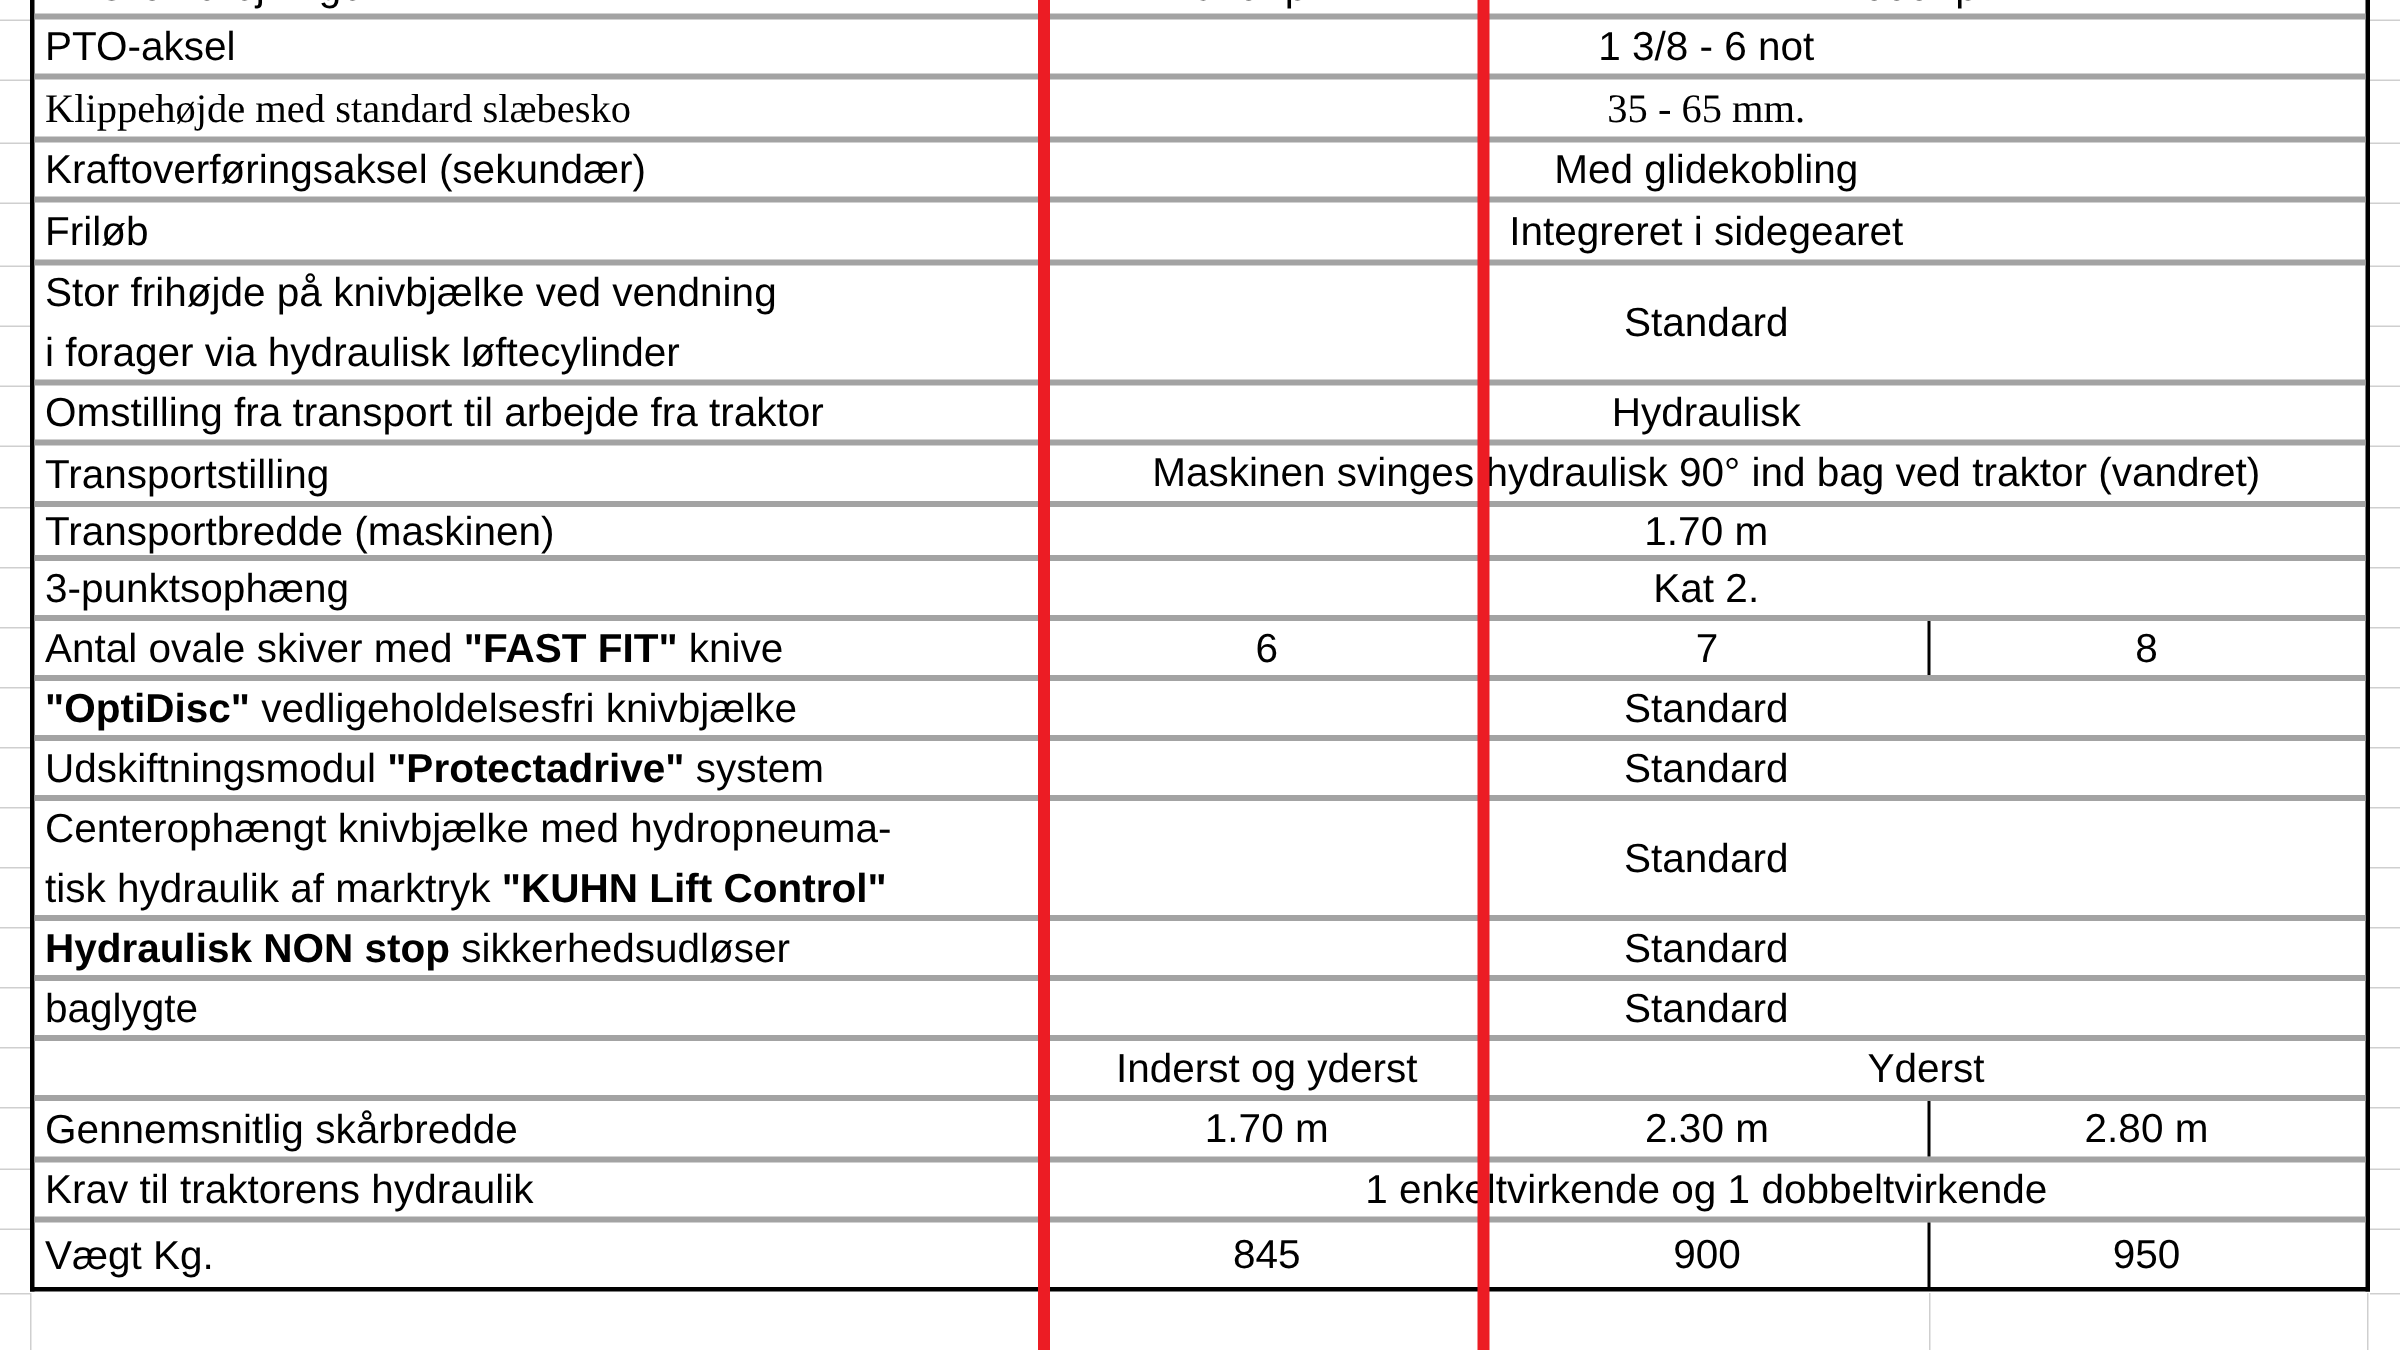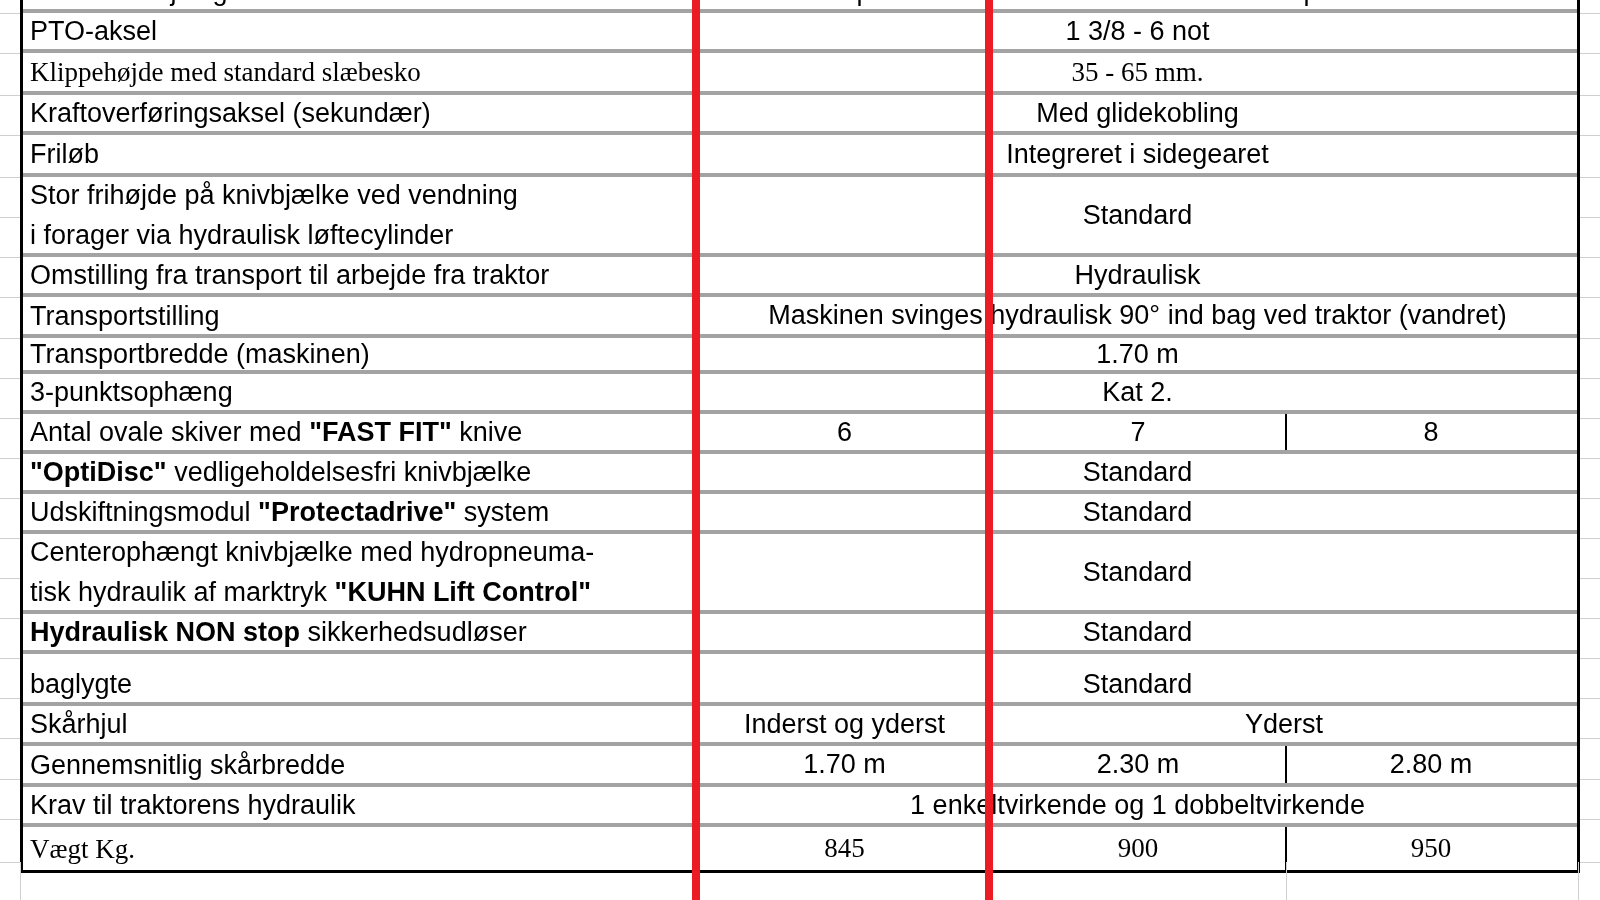--- a/index.html
+++ b/index.html
@@ -127,49 +127,46 @@
           <div class="lab-line"><span>tisk hydraulik af marktryk </span><b>"KUHN Lift Control"</b></div>
         </div>
         <div class="cell val-cell" style="left: 675px; width: 879px;">Standard</div>
       </div>
       <div class="row" style="height: 40px;">
         <div class="cell label-cell">
           <div class="lab-line"><b>Hydraulisk NON stop</b><span> sikkerhedsudløser</span></div>
         </div>
         <div class="cell val-cell" style="left: 675px; width: 879px;">Standard</div>
       </div>
-      <div class="row" style="height: 40px; margin-top: 12px;">
+      <div class="row" style="height: 40px;">
         <div class="cell label-cell">
           <div class="lab-line"><span>baglygte</span></div>
         </div>
         <div class="cell val-cell" style="left: 675px; width: 879px;">Standard</div>
       </div>
       <div class="row" style="height: 40px;">
-        <div class="cell label-cell">
-          <div class="lab-line"><span>Skårhjul</span></div>
-        </div>
         <div class="cell val-cell" style="left: 675px; width: 293px;">Inderst og yderst</div>
         <div class="cell val-cell" style="left: 968px; width: 586px;">Yderst</div>
       </div>
       <div class="row" style="height: 41px;">
         <div class="cell label-cell">
           <div class="lab-line"><span>Gennemsnitlig skårbredde</span></div>
         </div>
         <div class="cell val-cell" style="left: 675px; width: 293px;">1.70 m</div>
         <div class="cell val-cell" style="left: 968px; width: 294px;">2.30 m</div>
         <div class="cell val-cell" style="left: 1262px; width: 292px;">2.80 m</div>
         <div class="cd-divider"></div>
       </div>
       <div class="row" style="height: 40px;">
         <div class="cell label-cell">
           <div class="lab-line"><span>Krav til traktorens hydraulik</span></div>
         </div>
         <div class="cell val-cell" style="left: 675px; width: 879px;">1 enkeltvirkende og 1 dobbeltvirkende</div>
       </div>
-      <div class="row" style="height: 43px; font-family: Liberation Serif, serif;">
+      <div class="row" style="height: 43px;">
         <div class="cell label-cell">
           <div class="lab-line"><span>Vægt Kg.</span></div>
         </div>
         <div class="cell val-cell" style="left: 675px; width: 293px;">845</div>
         <div class="cell val-cell" style="left: 968px; width: 294px;">900</div>
         <div class="cell val-cell" style="left: 1262px; width: 292px;">950</div>
         <div class="cd-divider"></div>
       </div>
     </div>
   <div class="redline" id="redline-1" style="left: 692px; background: rgb(236, 28, 36);"></div>

